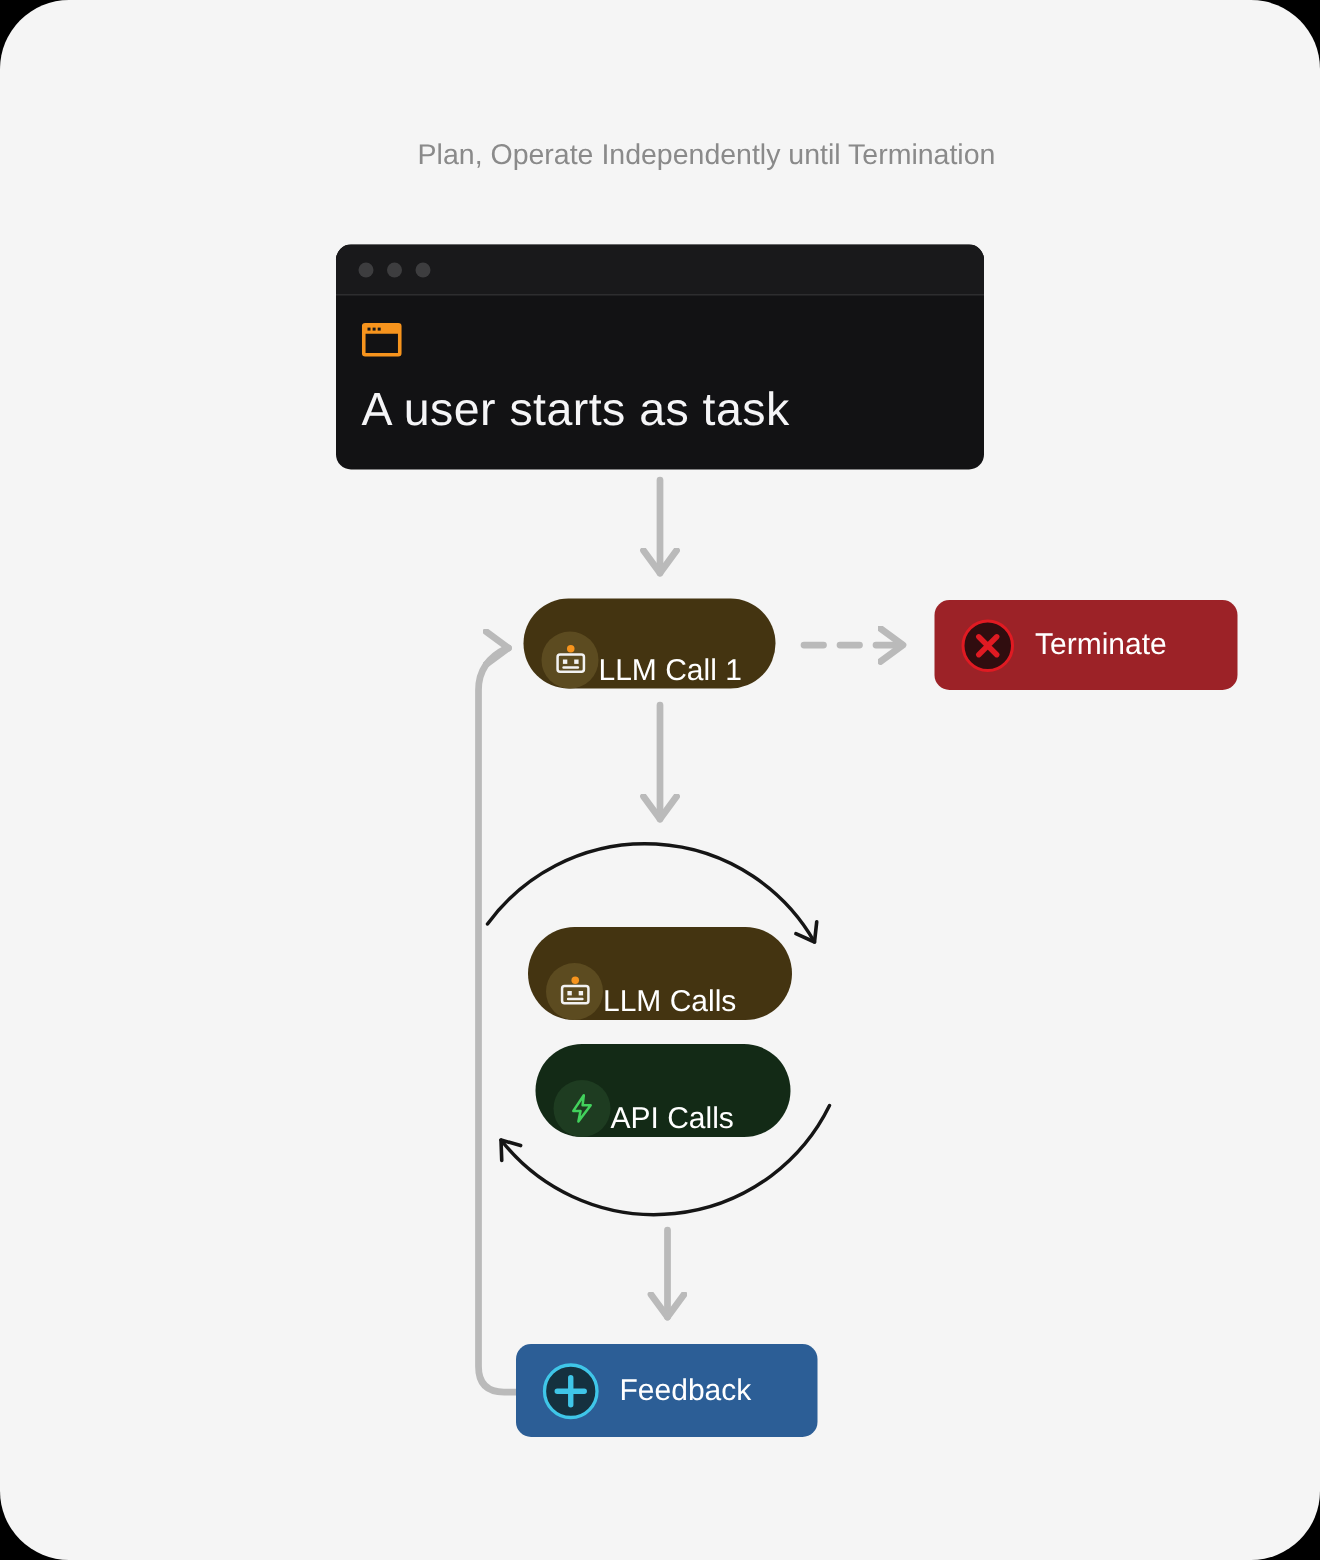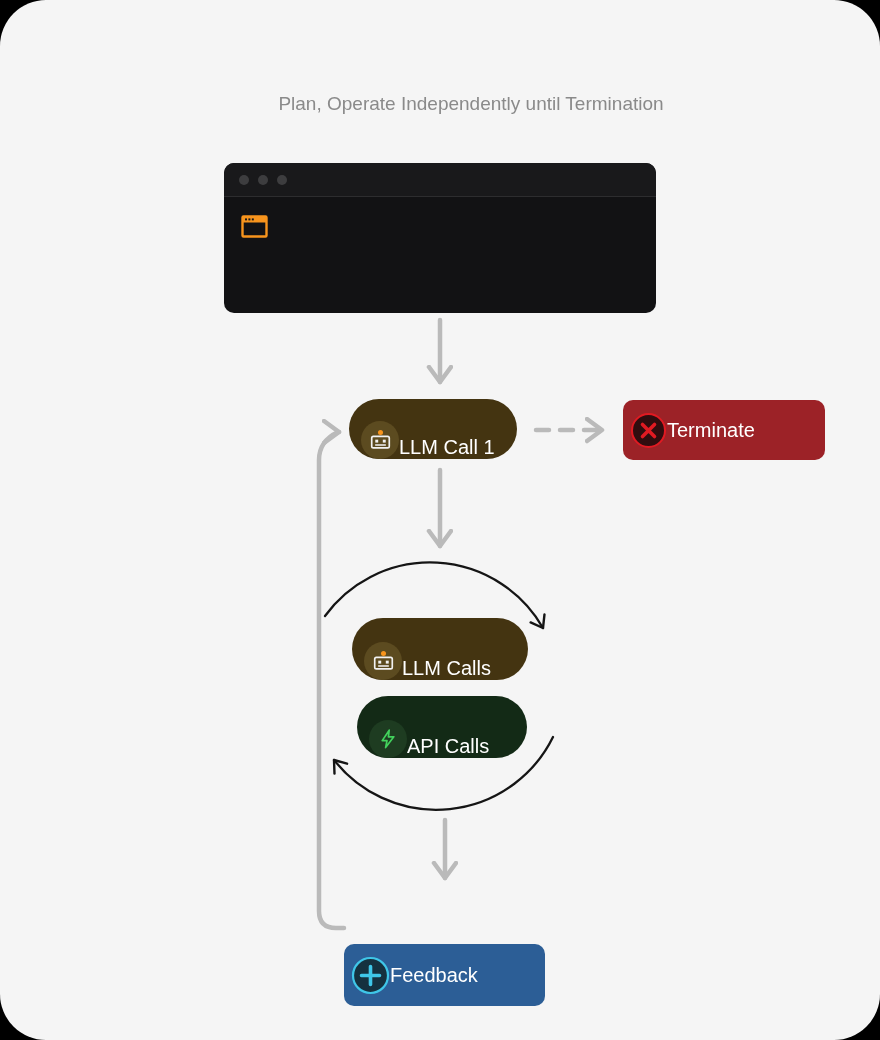--- a/index.html
+++ b/index.html
@@ -48,27 +48,27 @@
   .node{
     position:absolute;display:flex;align-items:center;
     color:var(--node-text,#fff);font-size:20px;font-weight:500;
     box-sizing:border-box;
   }
   .badge{
     border-radius:50%;display:flex;align-items:center;justify-content:center;
     flex:0 0 auto;
   }
   .pill{border-radius:999px;padding-left:12px;align-items:flex-end;}
-  .rect{border-radius:10px;padding-left:7px;}
+  .rect{border-radius:10px;padding-left:17px;gap:13px;}
   .node-llm{background:var(--llm-pill-bg,#443411);}
   .node-llm .badge{width:38px;height:38px;background:var(--llm-badge-bg,#5c4b20);}
   .node-api{background:var(--api-pill-bg,#132a16);}
   .node-api .badge{width:38px;height:38px;background:var(--api-badge-bg,#1e3c21);}
   .node-terminate{background:var(--terminate-bg,#9c2227);}
-  .node-feedback{background:var(--feedback-bg,#2c5e96);margin-top:48px;}
+  .node-feedback{background:var(--feedback-bg,#2c5e96);}
   
   .pos-llm1{left:349px;top:399px;width:168px;height:60px;}
   .pos-terminate{left:623px;top:400px;width:202px;height:60px;}
   .pos-llmcalls{left:352px;top:618px;width:176px;height:62px;}
   .pos-apicalls{left:357px;top:696px;width:170px;height:62px;}
   .pos-feedback{left:344px;top:896px;width:201px;height:62px;}
   
   .stroke-gray{stroke:var(--connector-gray,#bababa);}
   .stroke-loop{stroke:var(--loop-stroke,#151515);}
   .stroke-white{stroke:#f2f2f2;}
@@ -122,20 +122,21 @@
       <span class="dot"></span>
     </div>
     <div class="terminal-body">
       <svg width="27" height="23" viewBox="0 0 27 23">
         <rect class="fill-orange" x="1.5" y="1.5" width="24" height="6"></rect>
         <rect class="stroke-orange" x="1.5" y="1.5" width="24" height="20" rx="1" fill="none" stroke-width="2.4"></rect>
         <rect class="fill-dark" x="4" y="3.4" width="2" height="2"></rect>
         <rect class="fill-dark" x="7.4" y="3.4" width="2" height="2"></rect>
         <rect class="fill-dark" x="10.8" y="3.4" width="2" height="2"></rect>
       </svg>
+      <div class="task-text">A user starts as task</div>
     </div>
   </div>
 
   <div class="node pill node-llm pos-llm1">
     <span class="badge">
       <svg width="23" height="23" viewBox="0 0 22 22">
         <circle class="fill-orange" cx="11" cy="3.4" r="2.4"></circle>
         <rect class="stroke-white" x="2.6" y="7" width="16.8" height="11" rx="1.6" fill="none" stroke-width="1.6"></rect>
         <rect class="fill-white" x="6" y="10.2" width="2.8" height="2.8"></rect>
         <rect class="fill-white" x="13.2" y="10.2" width="2.8" height="2.8"></rect>

